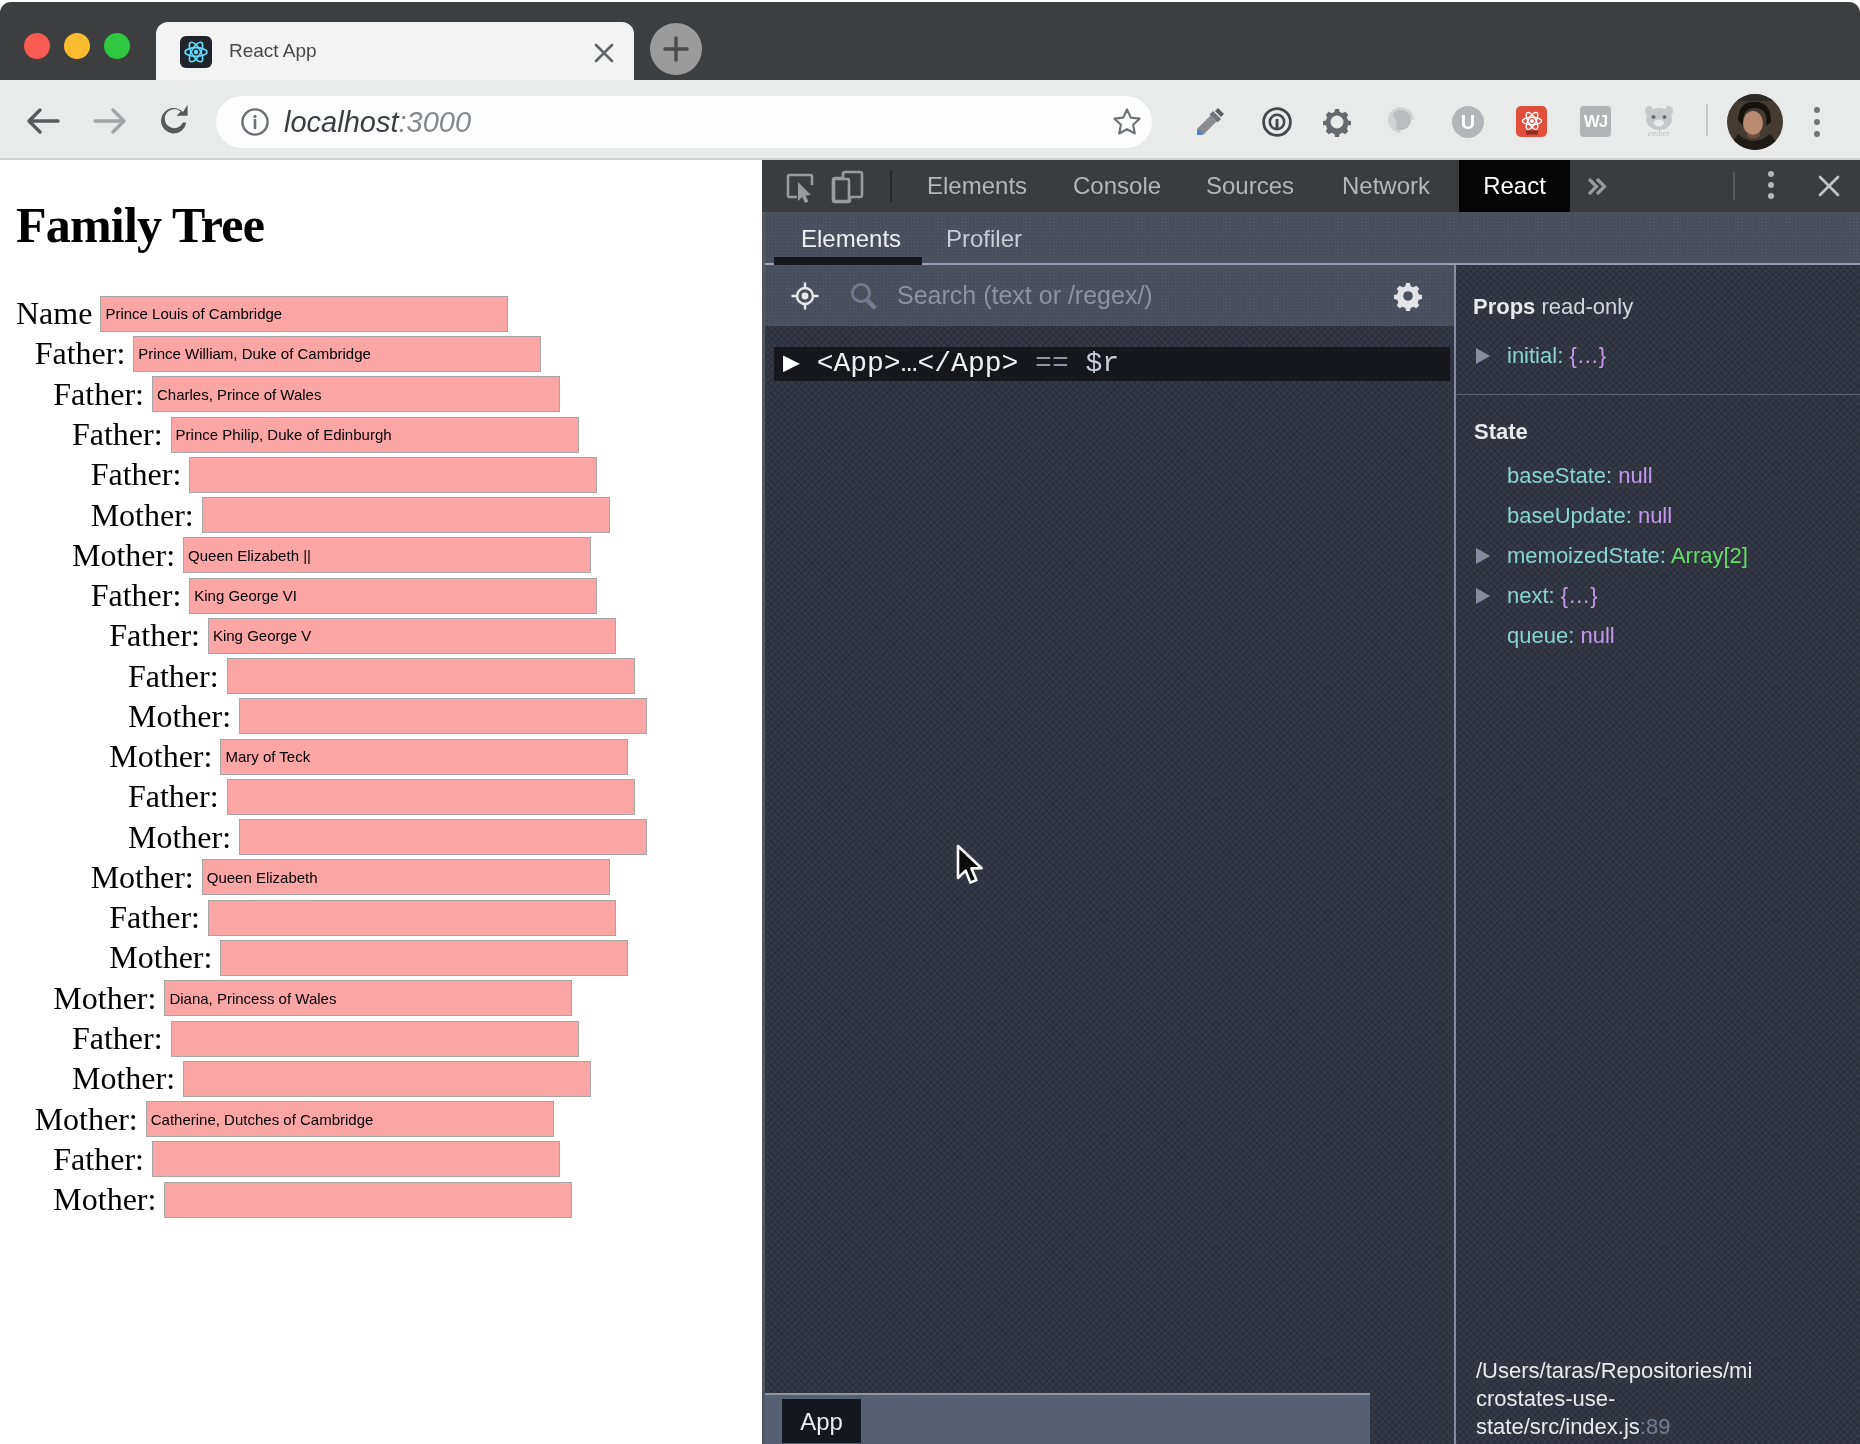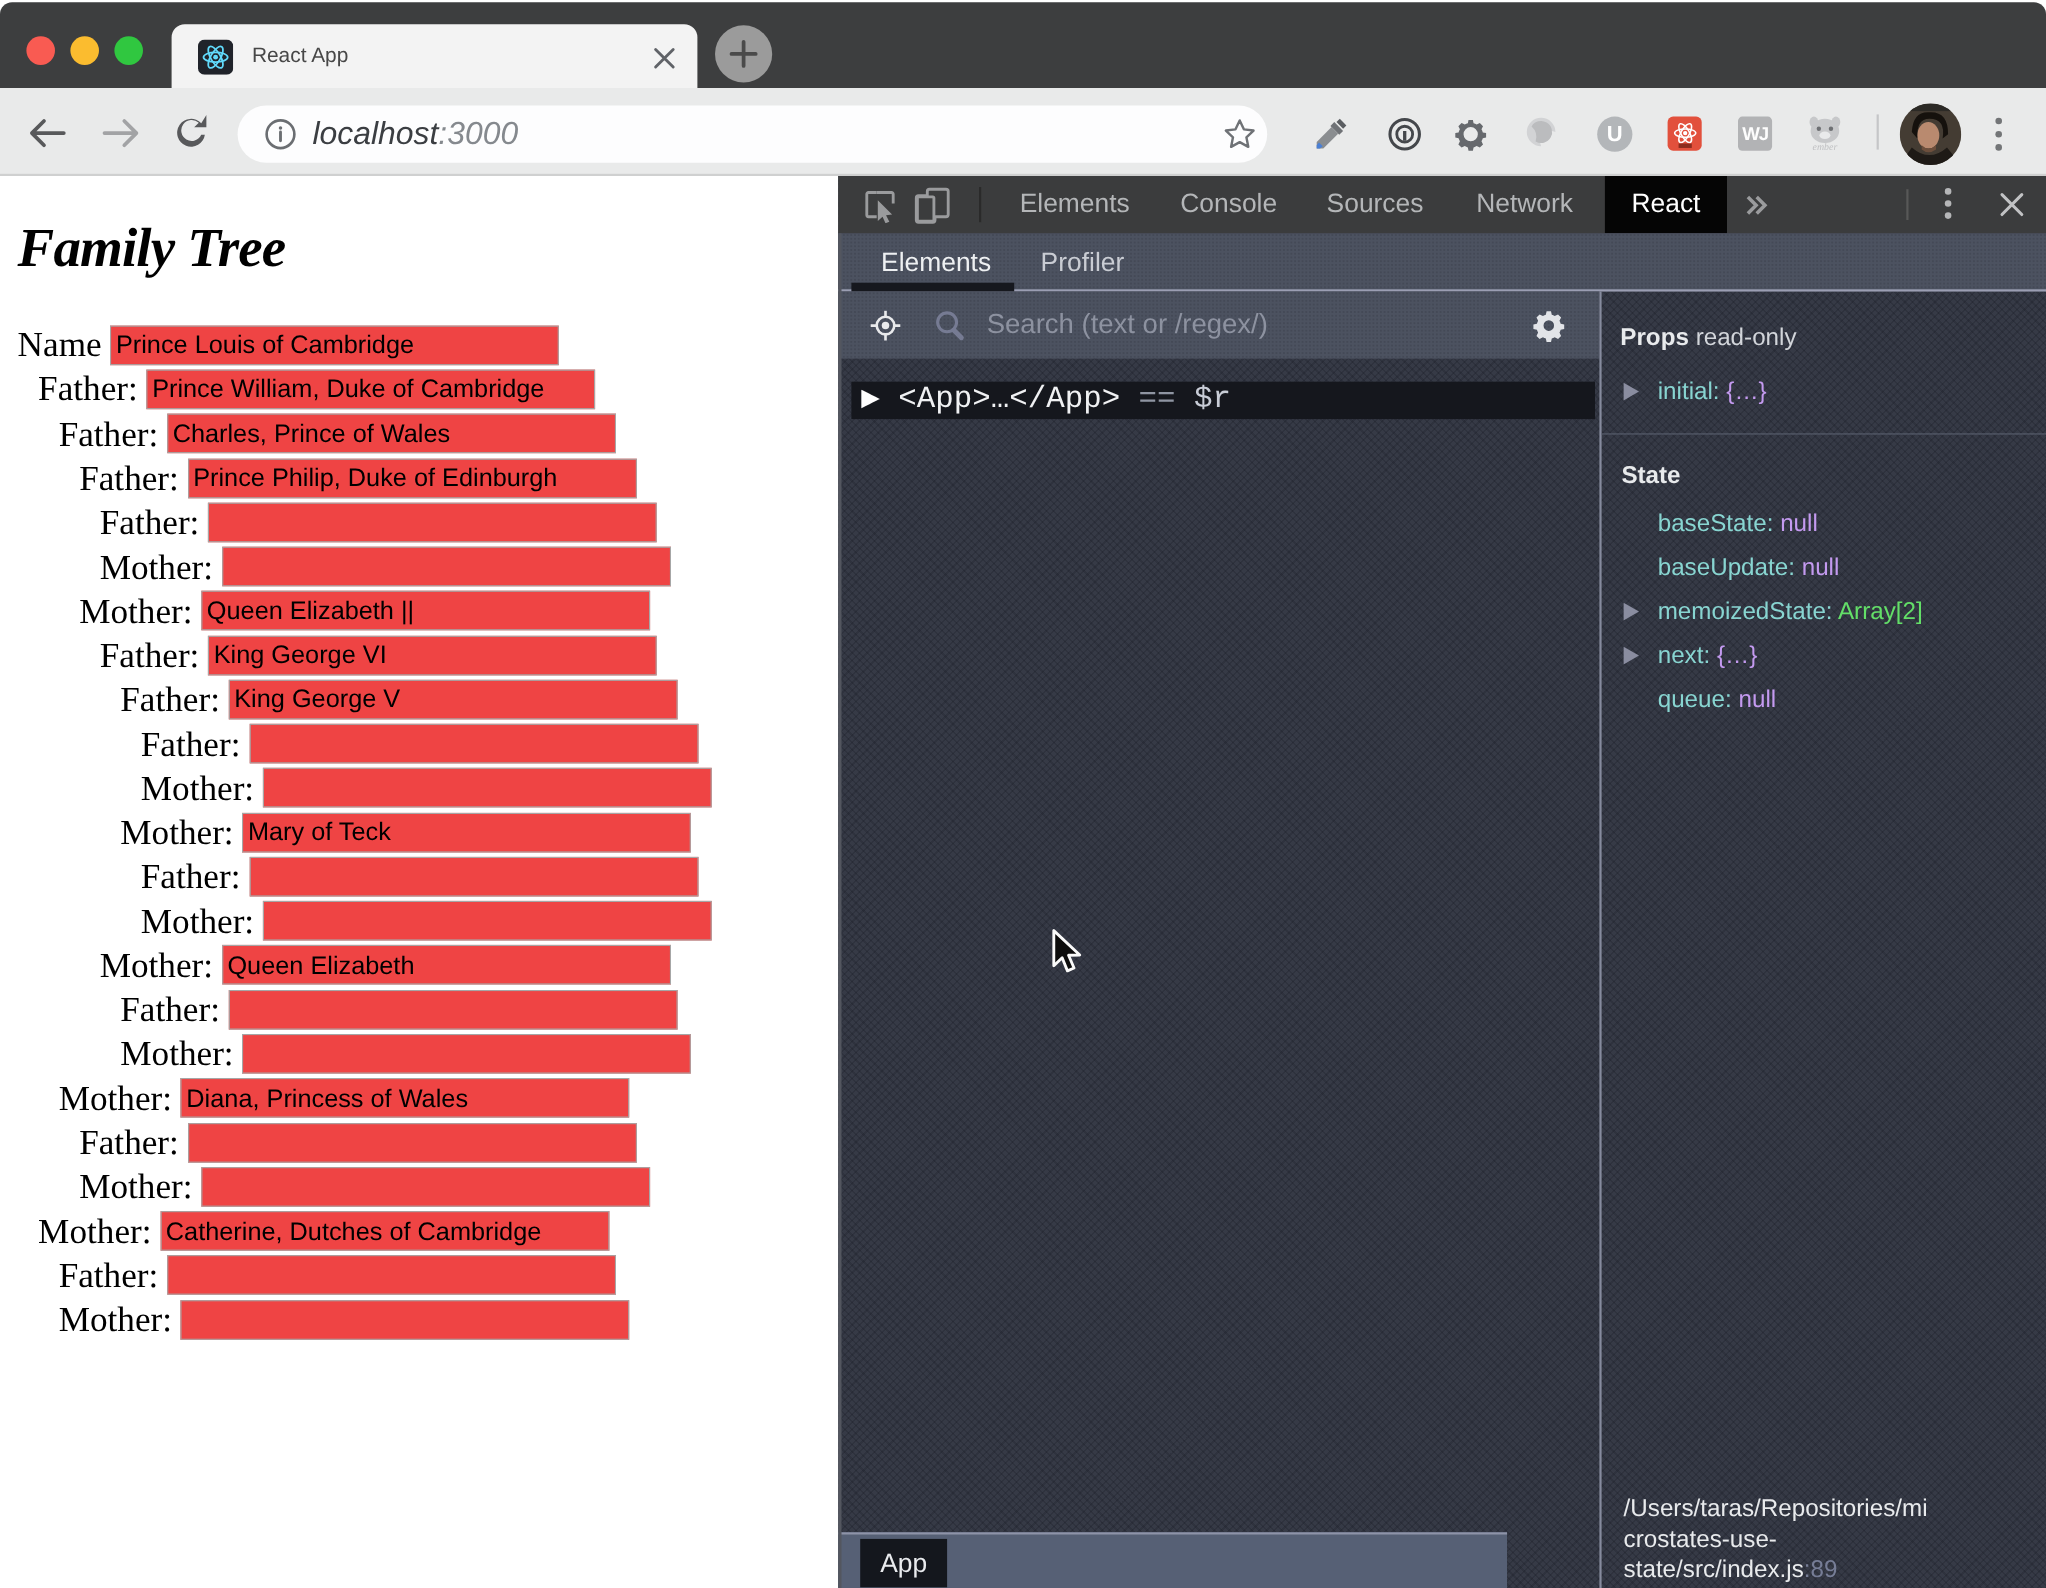--- a/index.html
+++ b/index.html
@@ -16,26 +16,26 @@
 
   #addressbar{position:absolute;left:0;top:80px;width:1860px;height:80px;background:#e9eaea;
     border-bottom:2px solid #cfd0d0;box-sizing:border-box;}
   #urlpill{position:absolute;left:216px;top:16px;width:936px;height:52px;background:#fdfdfe;border-radius:26px;font-style:italic;}
   #urltext{position:absolute;left:68px;top:0;height:52px;line-height:52px;font-size:29px;color:#3b3e42;}
   #urltext .muted{color:#85898e;}
 
   
   #page{position:absolute;left:0;top:160px;width:762px;height:1284px;background:#ffffff;overflow:hidden;}
   #page h1{position:absolute;left:16px;top:37px;margin:0;font-family:"Liberation Serif",serif;
-    font-size:50px;font-weight:bold;color:#000;line-height:1.15;letter-spacing:-0.8px;font-style:italic;}
+    font-size:50px;font-weight:bold;color:#000;line-height:1.15;letter-spacing:-0.8px;}
   #rows{position:absolute;left:0;top:133.6px;width:762px;}
   .row{height:40.27px;display:flex;align-items:center;white-space:pre;
     font-family:"Liberation Serif",serif;font-size:32px;color:#000;}
   .row input{width:408px;height:36px;box-sizing:border-box;border:1px solid #a6a6a6;
-    background:#ef4444;font-family:"Liberation Sans",sans-serif;font-size:23px;color:#000;
+    background:#fca5a5;font-family:"Liberation Sans",sans-serif;font-size:15px;color:#000;
     padding:0 0 0 4px;margin:0;outline:none;}
 
   
   #devtools{position:absolute;left:762px;top:160px;width:1098px;height:1284px;
     color:#c8c8c8;}
   .hatch{background-color:#363a46;
     background-image:repeating-linear-gradient(45deg,rgba(15,17,26,0.19) 0 1.5px,transparent 1.5px 4.8px),
       repeating-linear-gradient(-45deg,rgba(15,17,26,0.19) 0 1.5px,transparent 1.5px 4.8px);}
   .dotted{background-color:#4c5260;
     background-image:radial-gradient(rgba(20,22,30,0.15) 0.9px,transparent 1.1px);

